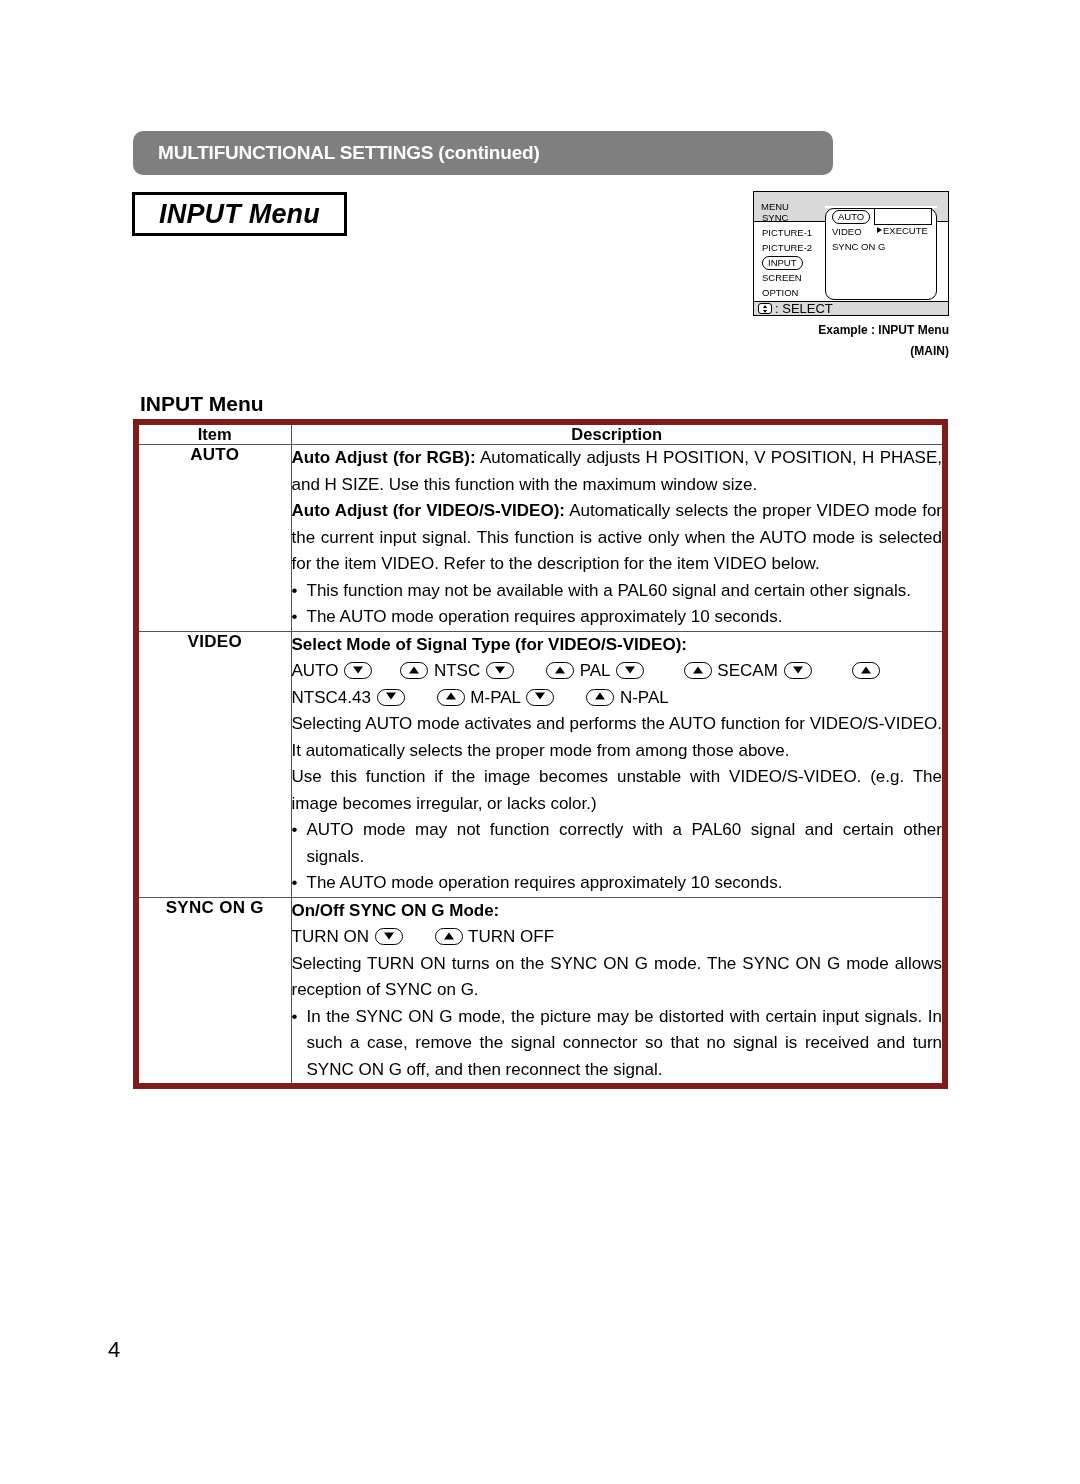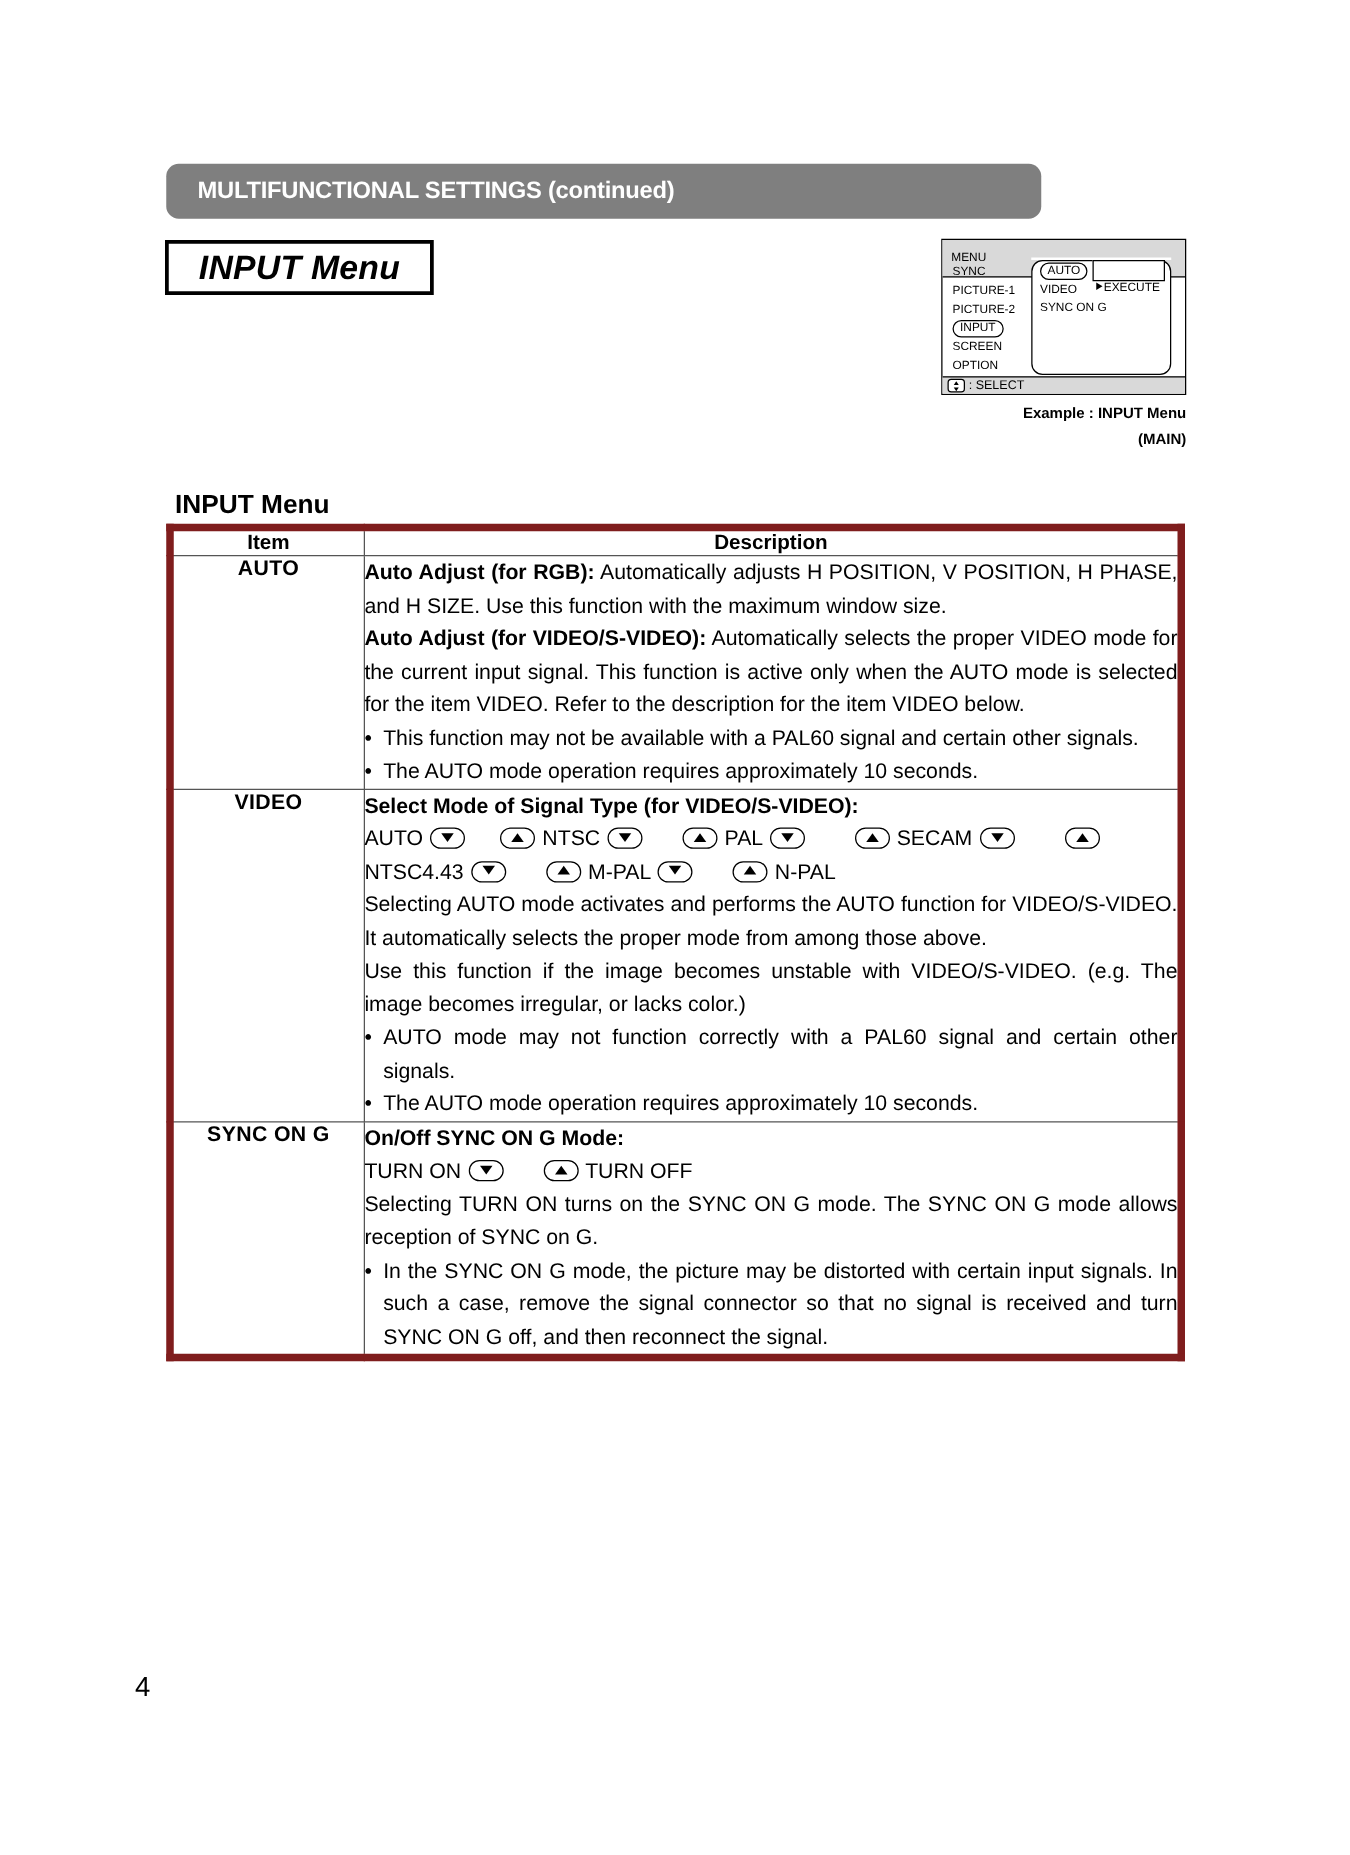--- a/index.html
+++ b/index.html
@@ -99,21 +99,21 @@
     position: absolute;
     left: 0; right: 0; bottom: 0;
     height: 14px;
     background: #d9d9d9;
     border-top: 1px solid #000;
     box-sizing: border-box;
     display: flex;
     align-items: center;
     padding-left: 4px;
     gap: 3px;
-    font-size: 10px;
+    font-size: 13px;
   }
   .select-glyph {
     display: inline-block;
     width: 12px;
     height: 9px;
     border: 1px solid #000;
     border-radius: 3px;
     background: #fff;
     position: relative;
   }

